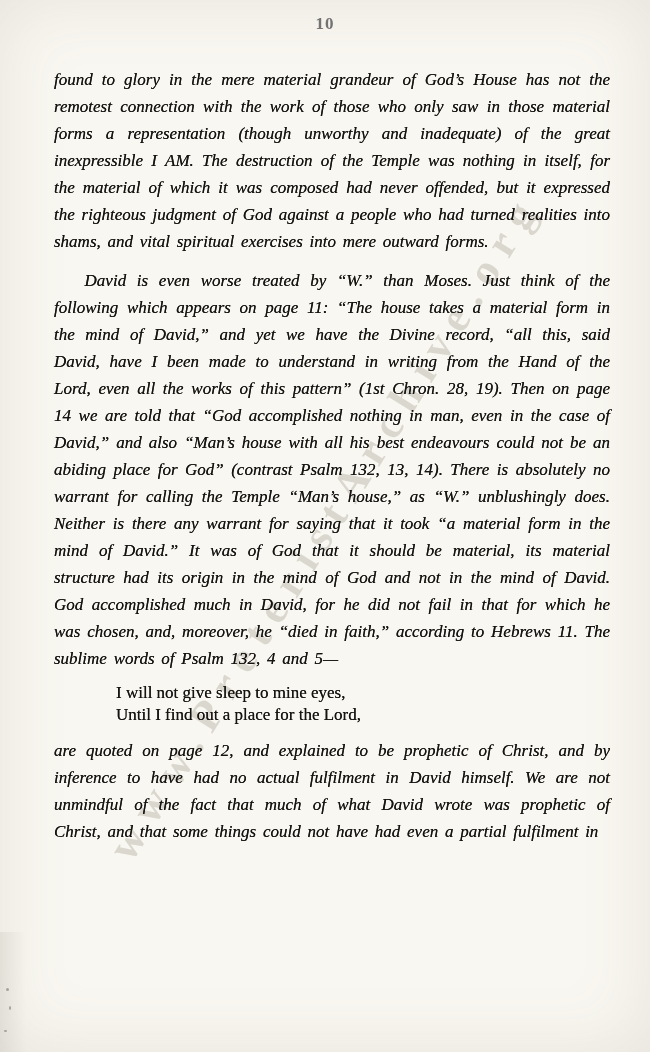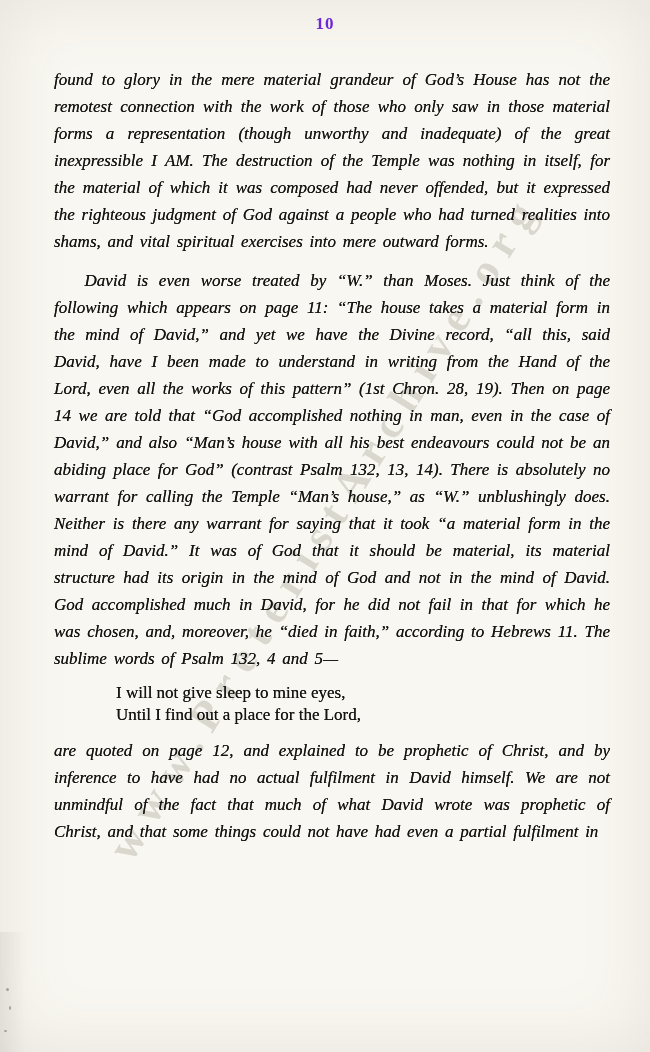--- a/index.html
+++ b/index.html
@@ -20,21 +20,21 @@
   }
   .page-number {
     position: absolute;
     top: 14px;
     left: 0;
     width: 100%;
     text-align: center;
     font-size: 17px;
     font-weight: bold;
     letter-spacing: 1px;
-    color: #6d28d9;
+    color: #737373;
   }
   .text-block {
     position: absolute;
     top: 54px;
     left: 54px;
     right: 40px;
   }
   .para {
     font-size: 17px;
     line-height: 27px;

